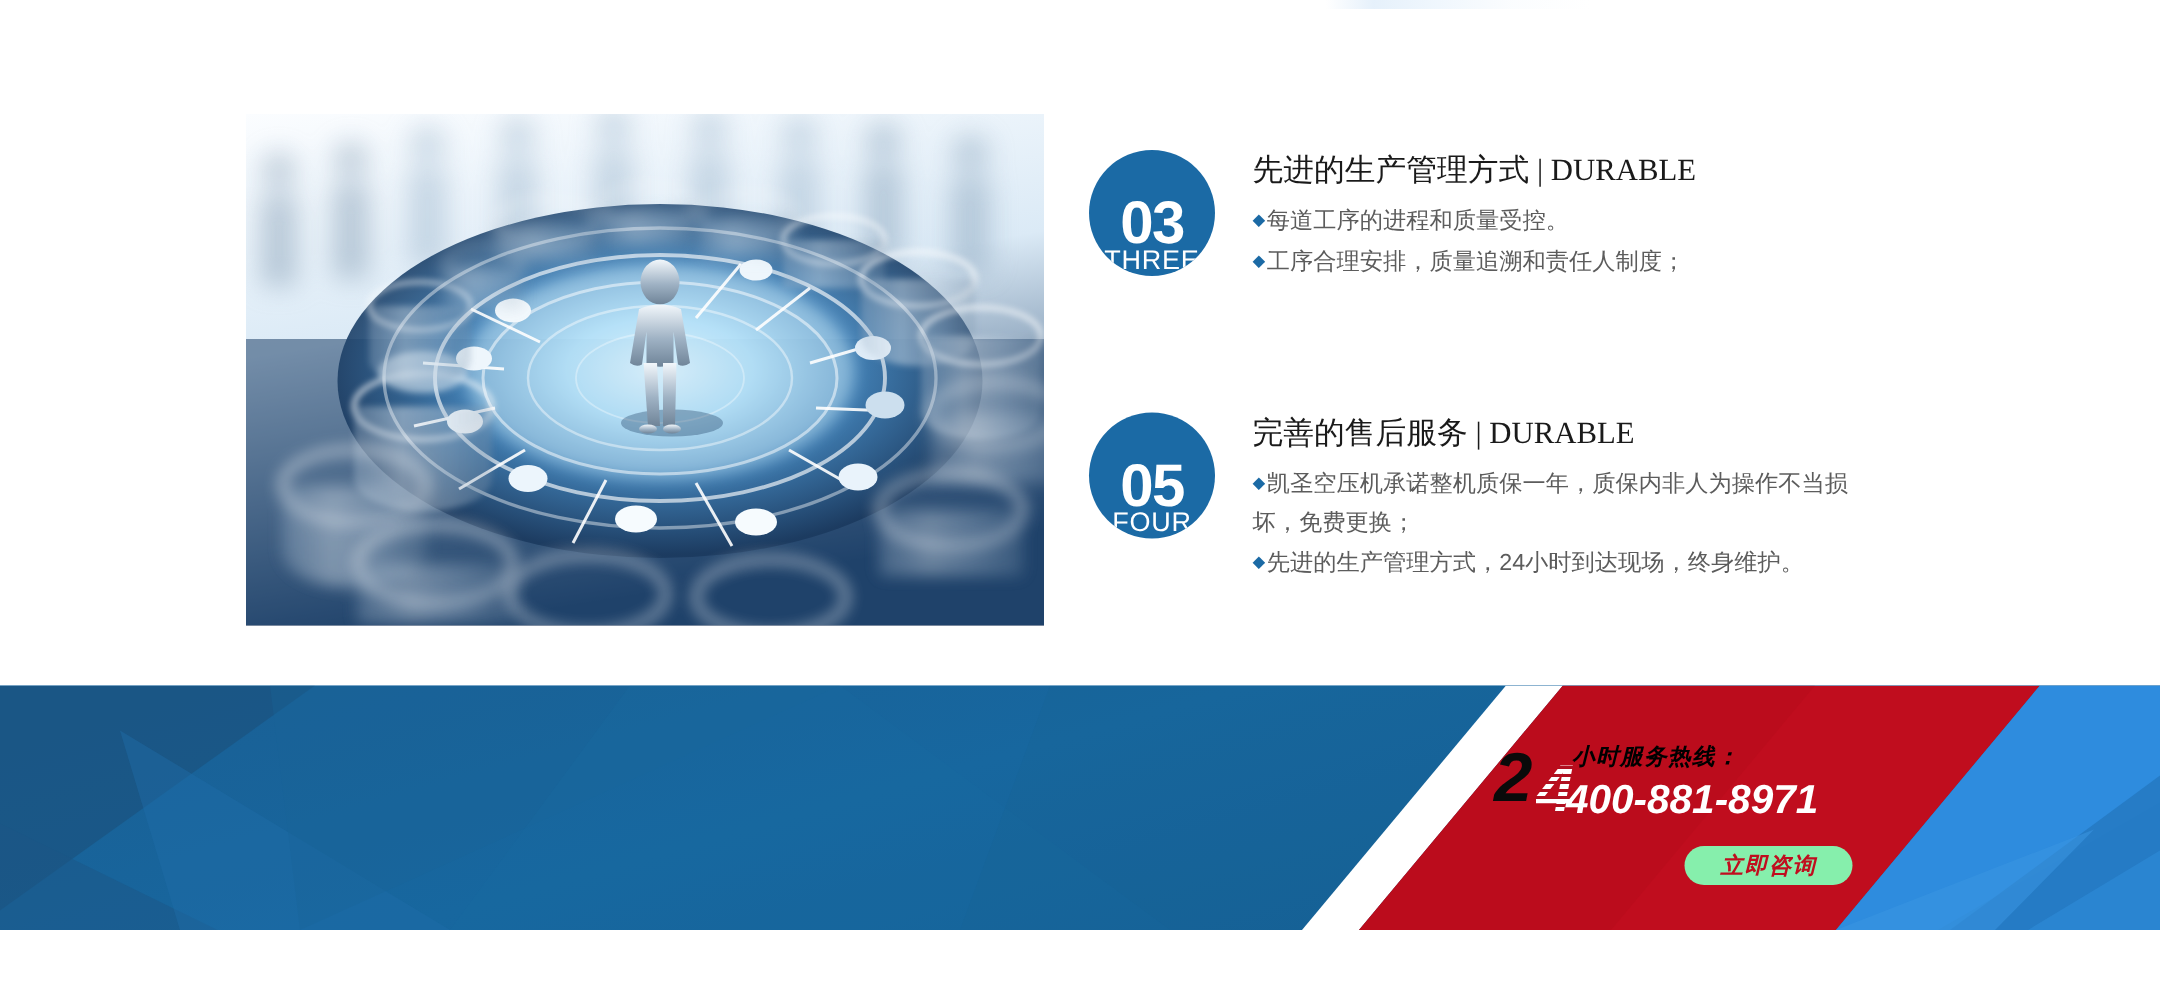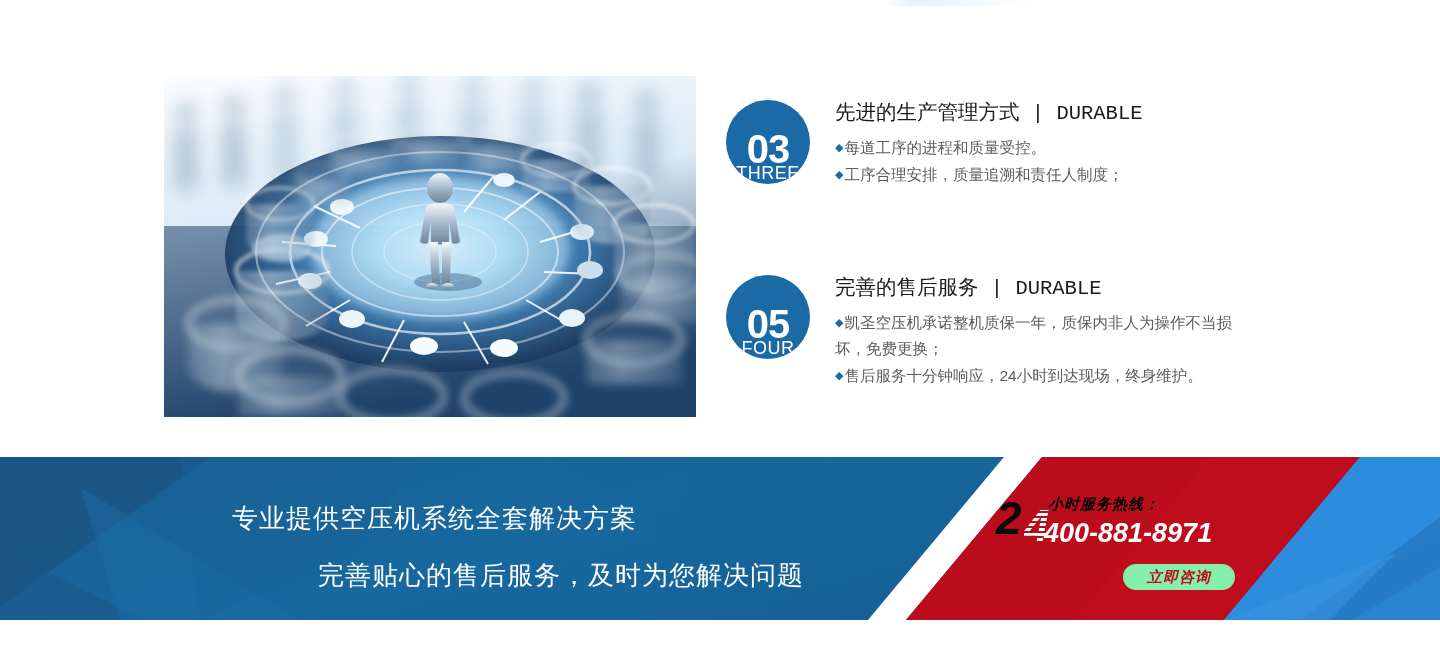--- a/index.html
+++ b/index.html
@@ -89,21 +89,21 @@
   .block-text {
     margin-left: 25px;
     padding-top: 1px;
   }
   .block-title {
     font-size: 20.5px;
     color: #1a1a1a;
     line-height: 26px;
     margin-bottom: 7px;
     white-space: nowrap;
-    font-family: Liberation Mono, monospace;
+    font-family: Liberation Serif, serif;
   }
   .block-lines {
     color: #5c5c5c;
     font-size: 15.5px;
     line-height: 26px;
     max-width: 410px;
   }
   .b-line { display: block; }
   .b-line .dot {
     color: #1b6aa5;
@@ -468,21 +468,21 @@
 
   <div class="feature-block block-04">
     <div class="num-badge">
       <span class="badge-num">05</span>
       <span class="badge-word">FOUR</span>
     </div>
     <div class="block-text">
       <div class="block-title">完善的售后服务 | DURABLE</div>
       <div class="block-lines">
         <span class="b-line"><span class="dot">◆</span><span>凯圣空压机承诺整机质保一年，质保内非人为操作不当损坏，免费更换；</span></span>
-        <span class="b-line"><span class="dot">◆</span><span>售后服务十分钟响应，24小时到达现场，终身维护。</span></span>
+        <span class="b-line"><span class="dot">◆</span><span>先进的生产管理方式，24小时到达现场，终身维护。</span></span>
       </div>
     </div>
   </div>
 
   <div class="banner">
     <svg class="banner-svg" viewBox="0 0 1440 163" preserveAspectRatio="none">
       <defs>
         <linearGradient id="bluebase" x1="0" y1="0" x2="1" y2="0.4">
           <stop offset="0%" stop-color="#1a5f94"></stop>
           <stop offset="50%" stop-color="#17679f"></stop>
@@ -505,24 +505,20 @@
       <polygon points="1042,0 1360,0 1224,163 906,163" fill="#c00d1e"></polygon>
       <polygon points="1042,0 1210,0 1074,163 906,163" fill="#b60c1b" opacity="0.55"></polygon>
 
       <polygon points="1360,0 1440,0 1440,163 1224,163" fill="#2b87d4"></polygon>
       <polygon points="1360,0 1440,0 1440,78 1292,163 1224,163" fill="#2f8de0" opacity="0.8"></polygon>
       <polygon points="1440,60 1440,163 1300,163" fill="#2579c2" opacity="0.85"></polygon>
       <polygon points="1440,110 1440,163 1352,163" fill="#2b86d2" opacity="0.9"></polygon>
       <polygon points="1224,163 1330,163 1396,96" fill="#3a95e2" opacity="0.55"></polygon>
     </svg>
 
-    <div class="banner-headline">
-      <div class="hl-1">专业提供空压机系统全套解决方案</div>
-      <div class="hl-2">完善贴心的售后服务，及时为您解决问题</div>
-    </div>
 
     <div class="hotline">
       <div class="h24">
         <span class="h24-2">2</span>
         <span class="h24-4">4</span>
       </div>
       <div class="hot-label">小时服务热线：</div>
       <div class="hot-number">400-881-8971</div>
       <div class="consult-btn">立即咨询</div>
     </div>

